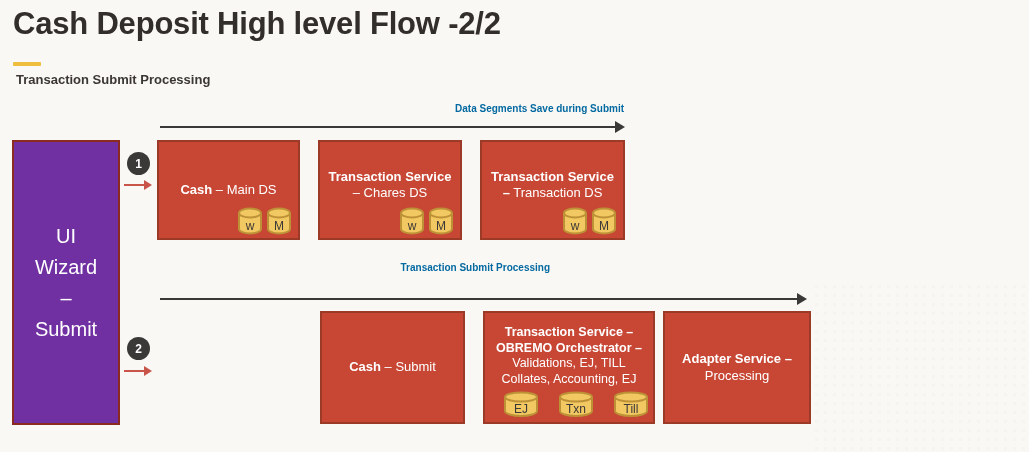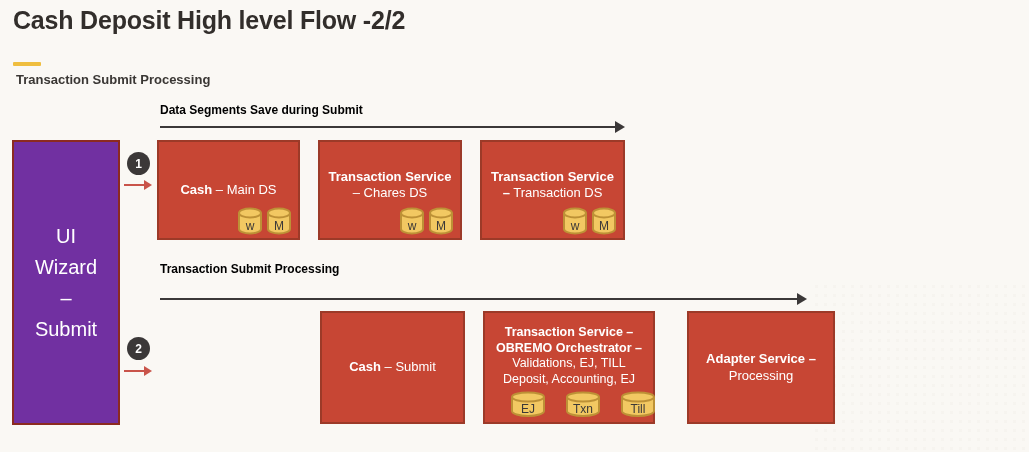--- a/index.html
+++ b/index.html
@@ -9,33 +9,33 @@
     background:#FAF8F4; overflow:hidden;
   }
   .texture {
     position:absolute; left:812px; top:282px; width:217px; height:170px;
     background-image: radial-gradient(rgba(170,160,140,0.10) 1.5px, transparent 1.6px);
     background-size: 9px 9px;
     opacity:.45;
   }
   .slide-title {
     position:absolute; left:13px; top:6px;
-    font-size:25px; font-weight:bold; color:#322E2B; letter-spacing:-0.2px;text-align:center;
+    font-size:31px; font-weight:bold; color:#322E2B; letter-spacing:-0.2px;text-align:center;
   }
   .gold-bar {
     position:absolute; left:13px; top:62px; width:28px; height:4px;
     background:#EFBE3F; border-radius:1px;
   }
   .section-label {
     position:absolute; left:16px; top:72px;
     font-size:13px; font-weight:bold; color:#3A3734;
   }
   .arrow-label {
-    position:absolute; font-size:12px; font-weight:bold; color:#000000;
-    text-align:left;
+    position:absolute; font-size:10px; font-weight:bold; color:#0369a1;
+    text-align:right;
   }
   .arrow-label.top { left:160px; width:464px; top:103px; }
   .arrow-label.mid { left:160px; width:390px; top:262px; }
   .harrow { position:absolute; height:0; }
   .harrow .line { position:absolute; left:0; top:-1px; height:2px; background:#3B3838; }
   .harrow .head {
     position:absolute; top:-6px; width:0; height:0;
     border-top:6px solid transparent; border-bottom:6px solid transparent;
     border-left:10px solid #3B3838;
   }
@@ -62,21 +62,21 @@
     box-sizing:border-box; color:#fff; font-size:13px; text-align:center;
     line-height:1.25; display:flex; align-items:center; justify-content:center;
   }
   .pbox .inner { padding:0 6px; }
   .pbox .b { font-weight:bold; }
   .pbox .blk { display:block; }
   .pbox.orch { align-items:flex-start; font-size:12.5px; }
   .pbox.orch .inner { padding:12px 4px 0 4px; }
   .cyl-group { position:absolute; display:flex; gap:3px; }
   .cyl-group.br { right:6px; bottom:3px; }
-  .cyl-group.spread { left:24px; bottom:4px; gap:17px; }
+  .cyl-group.spread { left:17px; bottom:4px; gap:17px; }
   .cyl-text { font-size:12px; fill:#3B3838; }
 </style>
 </head>
 <body>
 
 <div class="canvas">
 
   <div class="texture"></div>
 
   <div class="slide-title">Cash Deposit High level Flow -2/2</div>
@@ -160,41 +160,41 @@
   </div>
 
 
   <div class="pbox" style="left:320px; top:311px; width:145px; height:113px;">
     <div class="inner"><span class="b">Cash</span><span> – Submit</span></div>
   </div>
 
   <div class="pbox orch" style="left:483px; top:311px; width:172px; height:113px;">
     <div class="inner">
         <span class="b blk">Transaction Service – OBREMO Orchestrator –</span>
-        <span class="blk">Validations, EJ, TILL Deposit, Accounting, EJ</span>
+        <span class="blk">Validations, EJ, TILL Collates, Accounting, EJ</span>
       </div>
     <div class="cyl-group spread">
       <svg width="38" height="27" viewBox="0 0 38 27">
         <path d="M3 6 v14 a16 5 0 0 0 32 0 v-14" fill="#F2C862" stroke="#BD9136" stroke-width="2"></path>
         <ellipse cx="19" cy="6" rx="16" ry="4.5" fill="#F2C862" stroke="#BD9136" stroke-width="2"></ellipse>
         <text class="cyl-text" x="19" y="22" text-anchor="middle">EJ</text>
       </svg>
       <svg width="38" height="27" viewBox="0 0 38 27">
         <path d="M3 6 v14 a16 5 0 0 0 32 0 v-14" fill="#F2C862" stroke="#BD9136" stroke-width="2"></path>
         <ellipse cx="19" cy="6" rx="16" ry="4.5" fill="#F2C862" stroke="#BD9136" stroke-width="2"></ellipse>
         <text class="cyl-text" x="19" y="22" text-anchor="middle">Txn</text>
       </svg>
       <svg width="38" height="27" viewBox="0 0 38 27">
         <path d="M3 6 v14 a16 5 0 0 0 32 0 v-14" fill="#F2C862" stroke="#BD9136" stroke-width="2"></path>
         <ellipse cx="19" cy="6" rx="16" ry="4.5" fill="#F2C862" stroke="#BD9136" stroke-width="2"></ellipse>
         <text class="cyl-text" x="19" y="22" text-anchor="middle">Till</text>
       </svg>
     </div>
   </div>
 
-  <div class="pbox" style="left:663px; top:311px; width:148px; height:113px;margin-left:24px;">
+  <div class="pbox" style="left:663px; top:311px; width:148px; height:113px;">
     <div class="inner">
         <span class="b blk">Adapter  Service –</span>
         <span class="blk">Processing</span>
       </div>
   </div>
 
 </div>
 
 </body></html>

